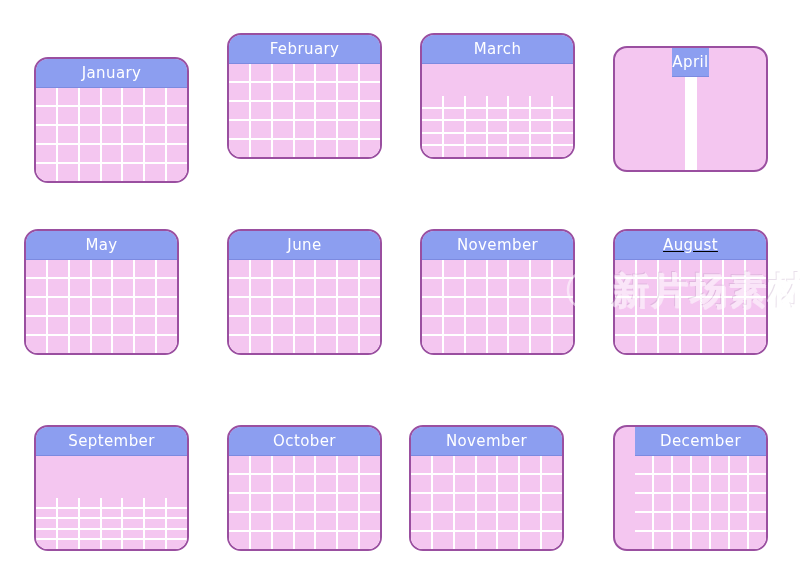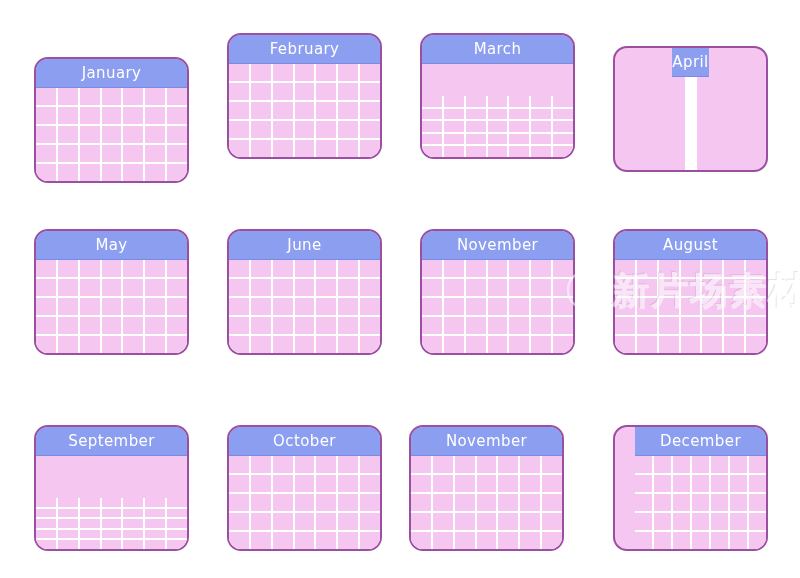--- a/index.html
+++ b/index.html
@@ -273,21 +273,21 @@
         <div class="day-cell"></div>
         <div class="day-cell"></div>
         <div class="day-cell"></div>
         <div class="day-cell"></div>
         <div class="day-cell"></div>
         <div class="day-cell"></div>
         <div class="day-cell"></div>
         <div class="day-cell"></div>
       </div>
     </div>
-    <div class="month-card" style="left: 34px; top: 229px;">
+    <div class="month-card" style="left: 24px; top: 229px;">
       <div class="month-header">
         <span class="month-title">May</span>
       </div>
       <div class="month-grid">
         <div class="day-cell"></div>
         <div class="day-cell"></div>
         <div class="day-cell"></div>
         <div class="day-cell"></div>
         <div class="day-cell"></div>
         <div class="day-cell"></div>
@@ -399,21 +399,21 @@
         <div class="day-cell"></div>
         <div class="day-cell"></div>
         <div class="day-cell"></div>
         <div class="day-cell"></div>
         <div class="day-cell"></div>
         <div class="day-cell"></div>
         <div class="day-cell"></div>
         <div class="day-cell"></div>
       </div>
     </div>
-    <div class="month-card" style="left: 613px; top: 229px;">
+    <div class="month-card" style="left: 613px; top: 229px; text-decoration: underline;">
       <div class="month-header">
         <span class="month-title">August</span>
       </div>
       <div class="month-grid">
         <div class="day-cell"></div>
         <div class="day-cell"></div>
         <div class="day-cell"></div>
         <div class="day-cell"></div>
         <div class="day-cell"></div>
         <div class="day-cell"></div>

